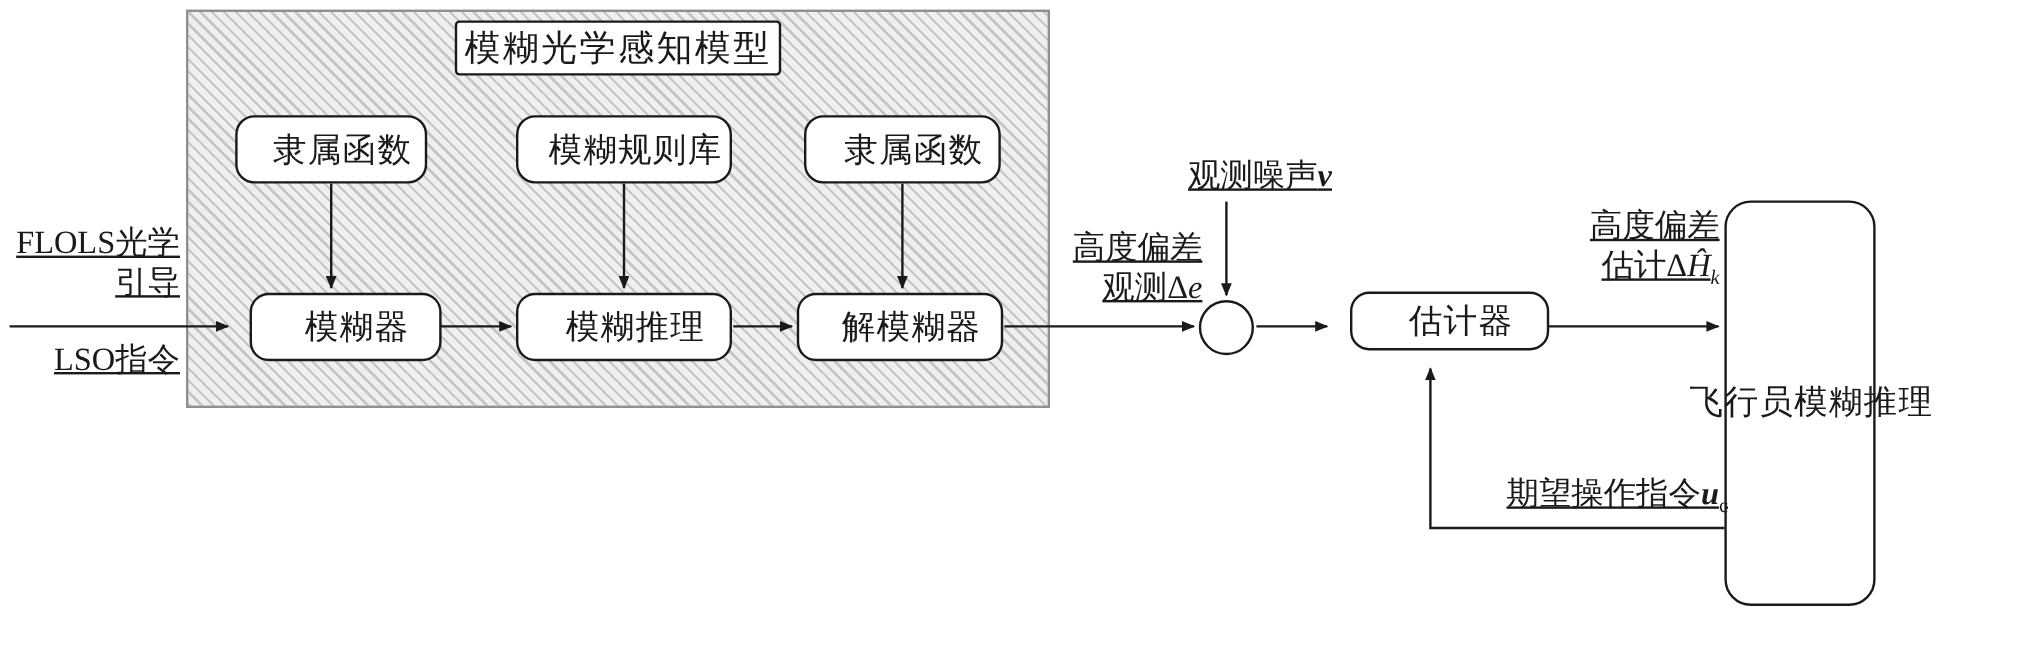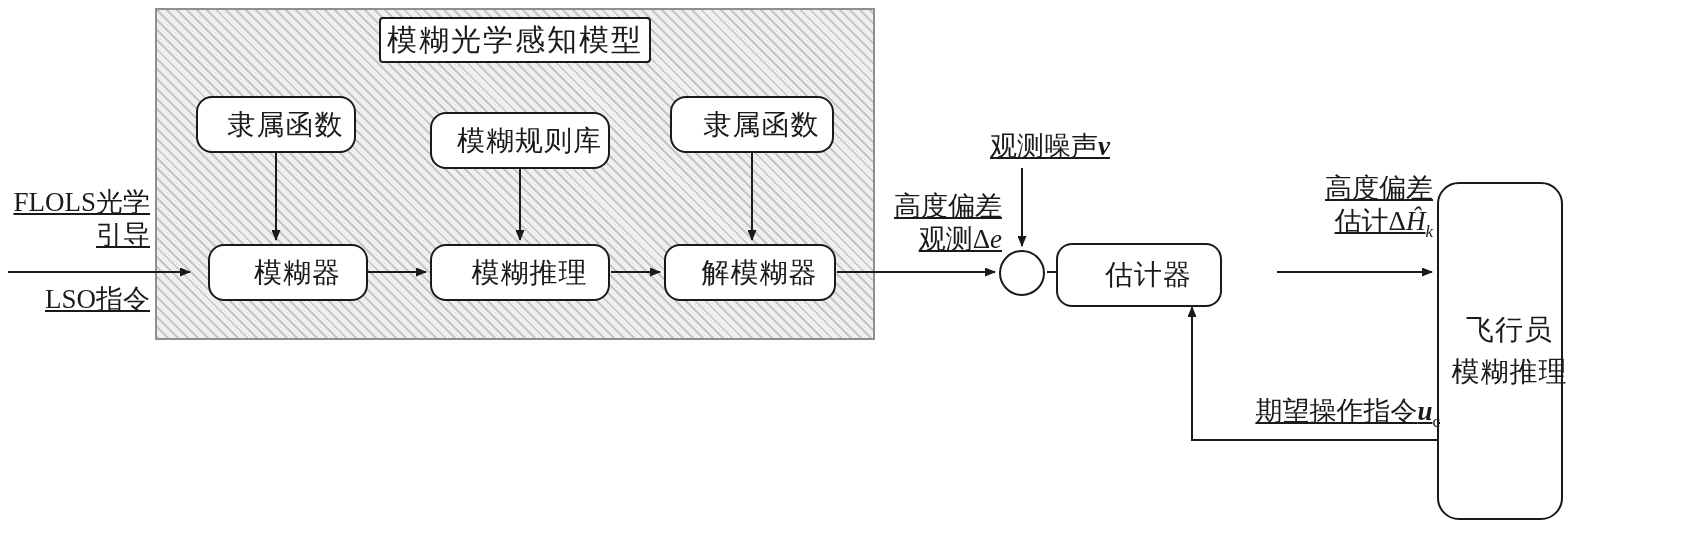--- a/index.html
+++ b/index.html
@@ -20,21 +20,21 @@
     border:2px solid var(--line,#1a1a1a); border-radius:4px;
     display:flex; align-items:center; justify-content:center;
     font-size:30px; letter-spacing:2px; white-space:nowrap;
   }
   .box {
     position:absolute; background:var(--box-fill,#ffffff);
     border:2px solid var(--line,#1a1a1a); border-radius:16px;
     display:flex; align-items:center; justify-content:center;
     font-size:28px; letter-spacing:1px; white-space:nowrap;padding-left:19px;
   }
-  .pilot { border-radius:22px; flex-direction:column; line-height:42px;margin-top:15px; }
+  .pilot { border-radius:22px; flex-direction:row; line-height:42px; }
   .circle {
     position:absolute; width:46px; height:46px; background:var(--box-fill,#ffffff);
     border:2px solid var(--line,#1a1a1a); border-radius:50%;
   }
   .lbl {
     position:absolute; font-size:27px; line-height:33px;
     text-align:right; white-space:nowrap;text-decoration:underline;
   }
   .var  { font-style:italic; }
   .bvar { font-style:italic; font-weight:bold; }
@@ -72,40 +72,40 @@
     <path class="wire" d="M1437,440 L1192,440 L1192,307" marker-end="url(#ah)"></path>
   </svg>
 
   <div class="titlebox" style="left:379px; top:17px; width:272px; height:46px;">
     <span>模糊光学感知模型</span>
   </div>
 
   <div class="box" style="left:196px; top:96px; width:160px; height:57px;">
     <span>隶属函数</span>
   </div>
-  <div class="box" style="left:430px; top:112px; width:180px; height:57px;font-family:Liberation Mono, monospace;">
+  <div class="box" style="left:430px; top:96px; width:180px; height:57px;font-family:Liberation Mono, monospace;">
     <span>模糊规则库</span>
   </div>
   <div class="box" style="left:670px; top:96px; width:164px; height:57px;">
     <span>隶属函数</span>
   </div>
 
   <div class="box" style="left:208px; top:244px; width:160px; height:57px;">
     <span>模糊器</span>
   </div>
   <div class="box" style="left:430px; top:244px; width:180px; height:57px;">
     <span>模糊推理</span>
   </div>
   <div class="box" style="left:664px; top:244px; width:172px; height:57px;">
     <span>解模糊器</span>
   </div>
 
   <div class="circle" style="left:999px; top:250px;"></div>
 
-  <div class="box" style="left:1056px; top:243px; width:166px; height:64px;">
+  <div class="box" style="left:1125px; top:243px; width:166px; height:49px;">
     <span>估计器</span>
   </div>
 
   <div class="box pilot" style="left:1437px; top:167px; width:126px; height:338px;">
     <span>飞行员</span>
     <span>模糊推理</span>
   </div>
 
   <div class="lbl" style="left:0px; top:186px; width:150px;">
     <div>FLOLS光学</div>

